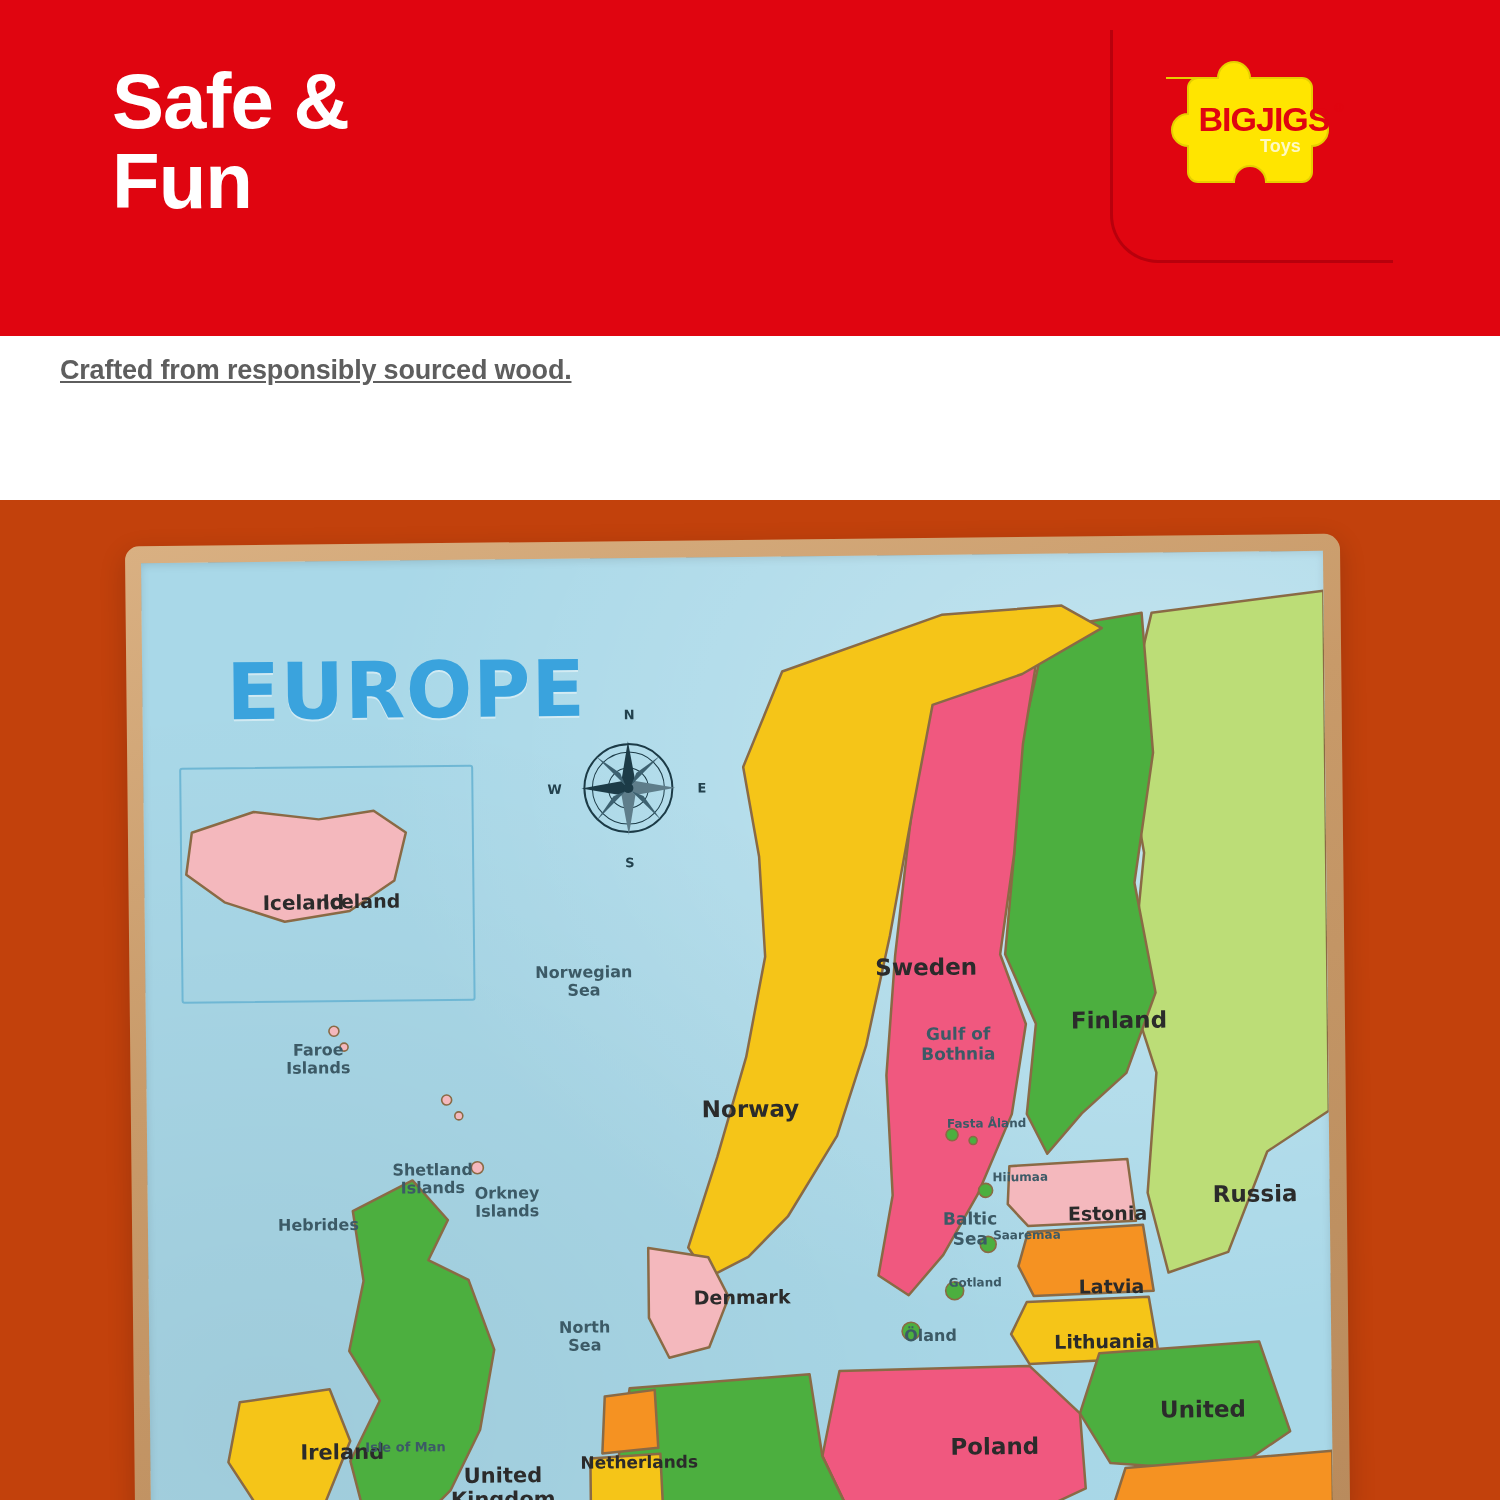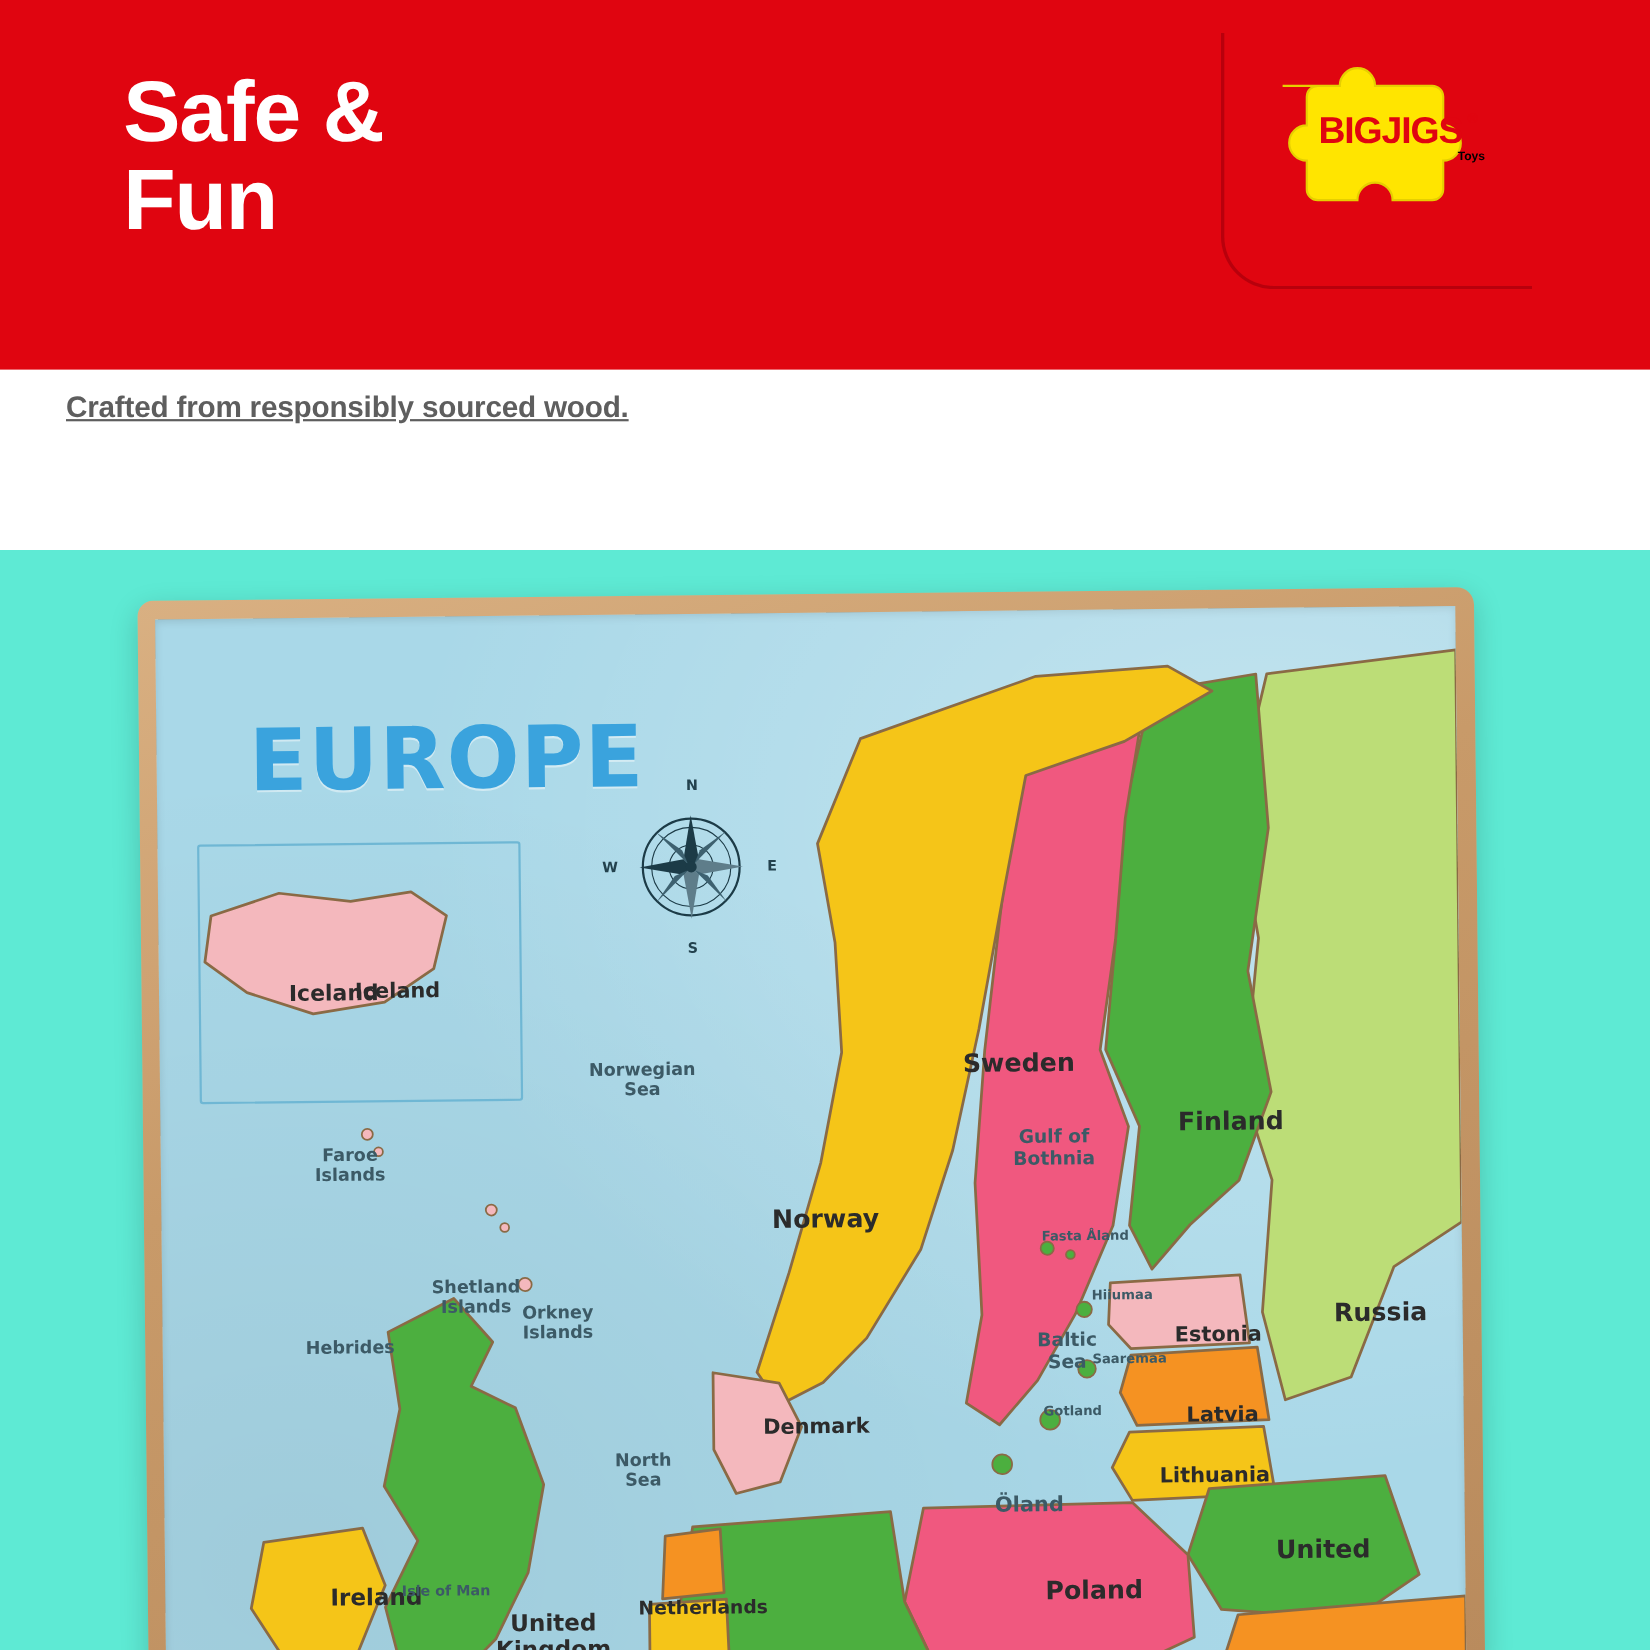--- a/index.html
+++ b/index.html
@@ -69,24 +69,24 @@
     font-weight: bold;
     font-size: 34px;
     letter-spacing: -1px;
     line-height: 1;
   }
   .logo-sub {
     position: absolute;
     left: 150px;
     top: 106px;
     width: 90px;
-    text-align: right;
-    color: #000000;
-    font-weight: bold;
-    font-size: 11px;
+    text-align: left;
+    color: #fef9c3;
+    font-weight: bold;
+    font-size: 18px;
   }
   .logo-reg {
     position: absolute;
     left: 224px;
     top: 70px;
     font-size: 13px;
     color: #e00510;
     font-weight: bold;
   }
 
@@ -111,21 +111,21 @@
     letter-spacing: -0.2px;
   }
 
   
   .photo {
     position: absolute;
     left: 0;
     top: 500px;
     width: 1500px;
     height: 1000px;
-    background: #5eead4;
+    background: #c2410c;
     overflow: hidden;
   }
   .board-wood {
     position: absolute;
     left: 130px;
     top: 40px;
     width: 1215px;
     height: 975px;
     background: linear-gradient(160deg, #d9b082 0%, #c89a69 40%, #b98b5d 100%);
     border-radius: 14px 16px 0 0;
@@ -342,17 +342,17 @@
         <div class="sea-label" style="left: 410px; top: 760px; font-size: 16px;">North
 Sea</div>
         <div class="sea-label" style="left: 795px; top: 655px; font-size: 17px;">Baltic
 Sea</div>
         <div class="sea-label" style="left: 775px; top: 470px; font-size: 17px;">Gulf of
 Bothnia</div>
         <div class="sea-label" style="left: 800px; top: 563px; font-size: 12px;">Fasta Åland</div>
         <div class="sea-label" style="left: 845px; top: 617px; font-size: 12px;">Hiiumaa</div>
         <div class="sea-label" style="left: 845px; top: 675px; font-size: 12px;">Saaremaa</div>
         <div class="sea-label" style="left: 800px; top: 722px; font-size: 12px;">Gotland</div>
-        <div class="sea-label" style="left: 755px; top: 803px; font-size: 19px;">Öland</div>
+        <div class="sea-label" style="left: 755px; top: 772px; font-size: 16px;">Öland</div>
       </div>
   <div class="map-label" style="left: 118px; top: 330px; font-size: 20px;">Iceland</div>
     </div>
 </div>
 
 </body></html>

